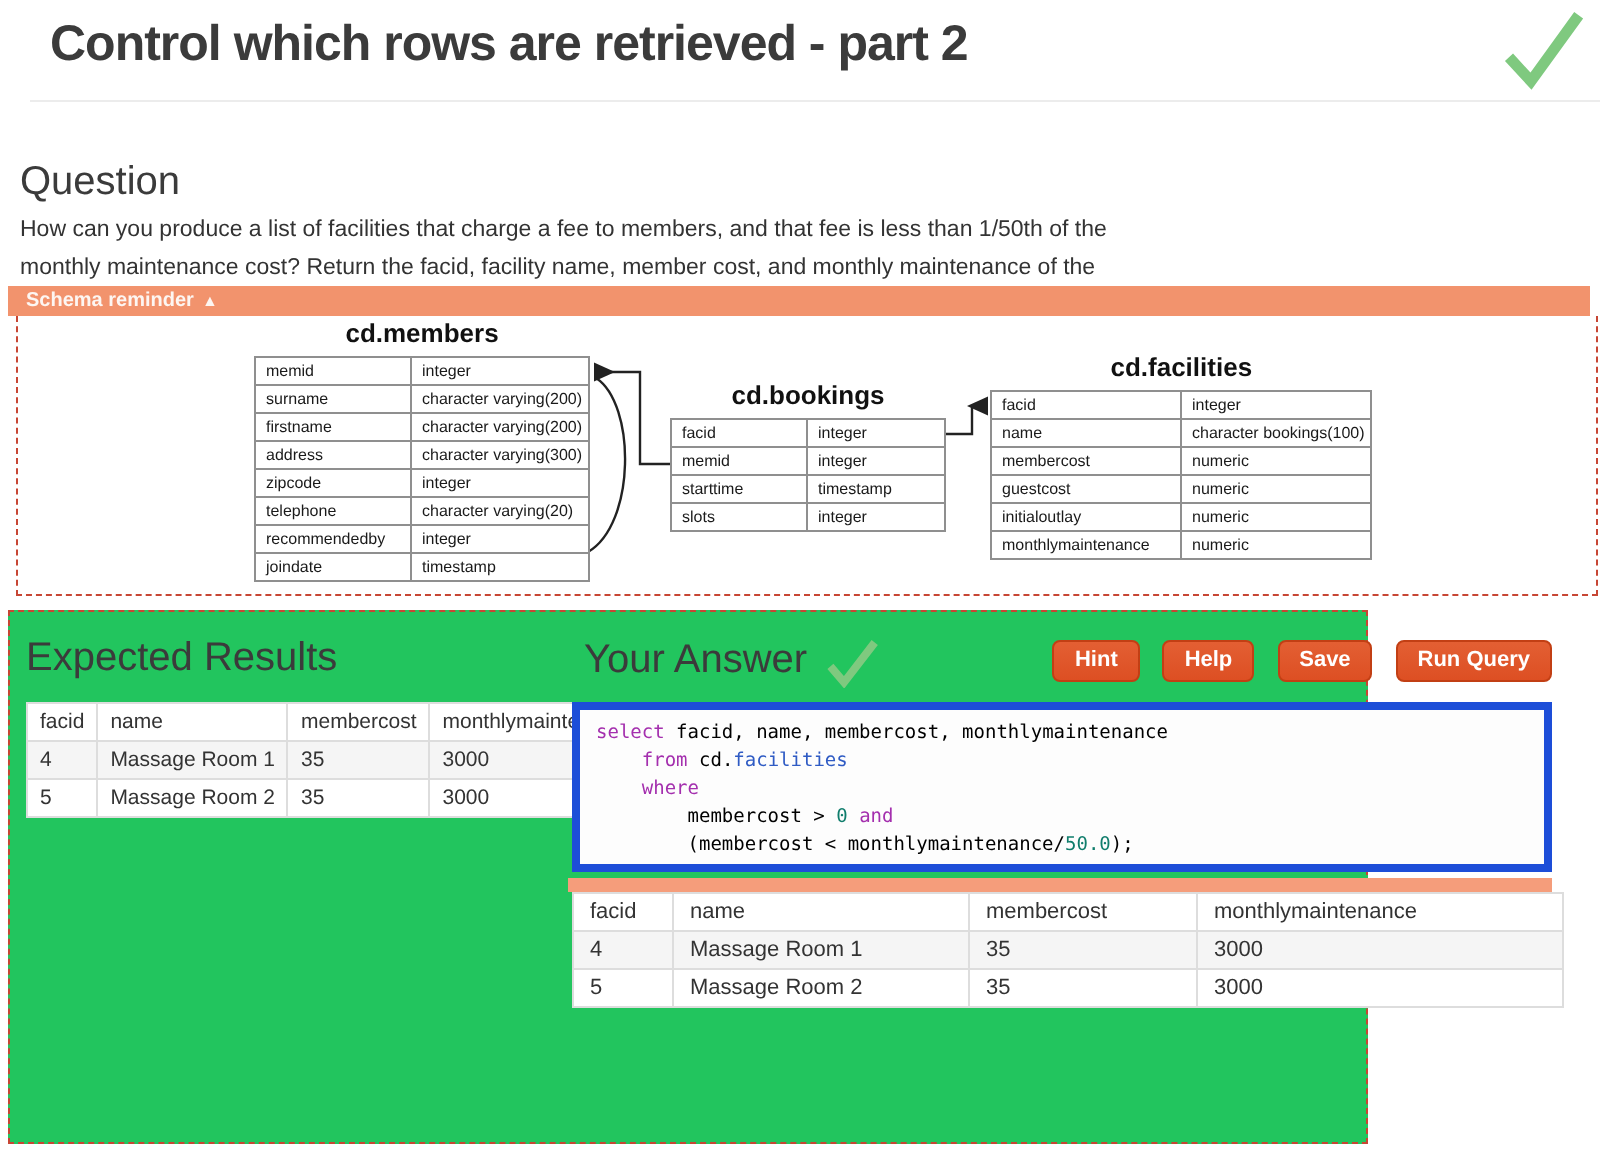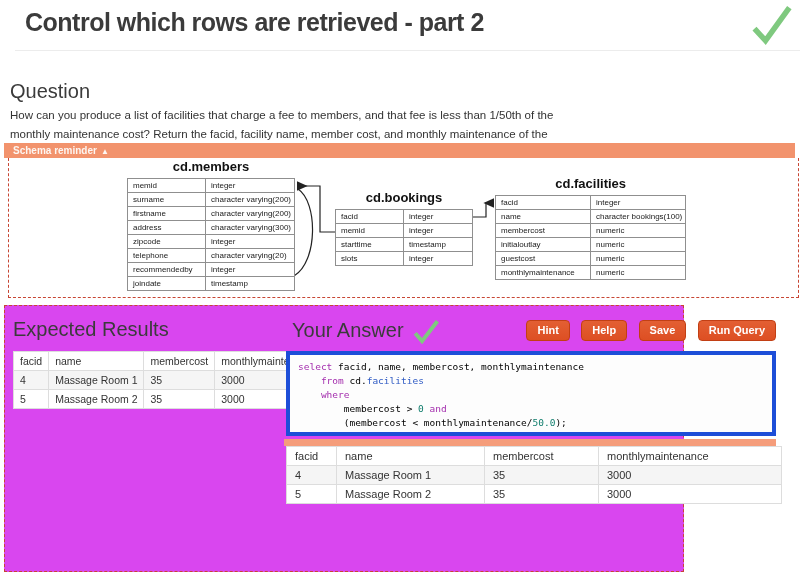--- a/index.html
+++ b/index.html
@@ -35,21 +35,21 @@
   #er-members { left:118px; top:1px; }
   #er-members td:first-child { width:78px; } #er-members td:last-child { width:88px; }
   #er-bookings { left:326px; top:32px; }
   #er-bookings td:first-child { width:68px; } #er-bookings td:last-child { width:69px; }
   #er-facilities { left:486px; top:18px; }
   #er-facilities td:first-child { width:95px; } #er-facilities td:last-child { width:90px; }
   .rel-lines { position:absolute; left:0; top:0; pointer-events:none; }
   
   .workspace {
     position:absolute; left:4px; top:305px; width:680px; height:267px;
-    border:1px dashed var(--dashed); display:flex; background:#d946ef;
+    border:1px dashed var(--dashed); display:flex; background:#22c55e;
   }
   .left-panel { width:279px; position:relative; }
   .v-divider { width:7px; background:var(--accent); cursor:col-resize; }
   .right-panel { flex:1; position:relative; }
   .panel-head { font-size:20px; font-weight:500; color:#3b3b3b; }
   .left-panel .panel-head { margin:12px 0 10px 8px; }
   
   .rtable { border-collapse:collapse; background:#fff; }
   .rtable th, .rtable td {
     border:1px solid #ddd; text-align:left; font-weight:400;
@@ -191,25 +191,25 @@
               </tr>
               <tr>
                 <td>name</td>
                 <td>character bookings(100)</td>
               </tr>
               <tr>
                 <td>membercost</td>
                 <td>numeric</td>
               </tr>
               <tr>
+                <td>guestcost</td>
+                <td>numeric</td>
+              </tr>
+              <tr>
                 <td>initialoutlay</td>
-                <td>numeric</td>
-              </tr>
-              <tr>
-                <td>guestcost</td>
                 <td>numeric</td>
               </tr>
               <tr>
                 <td>monthlymaintenance</td>
                 <td>numeric</td>
               </tr>
             </tbody>
           </table>
       </div>
     </div>

